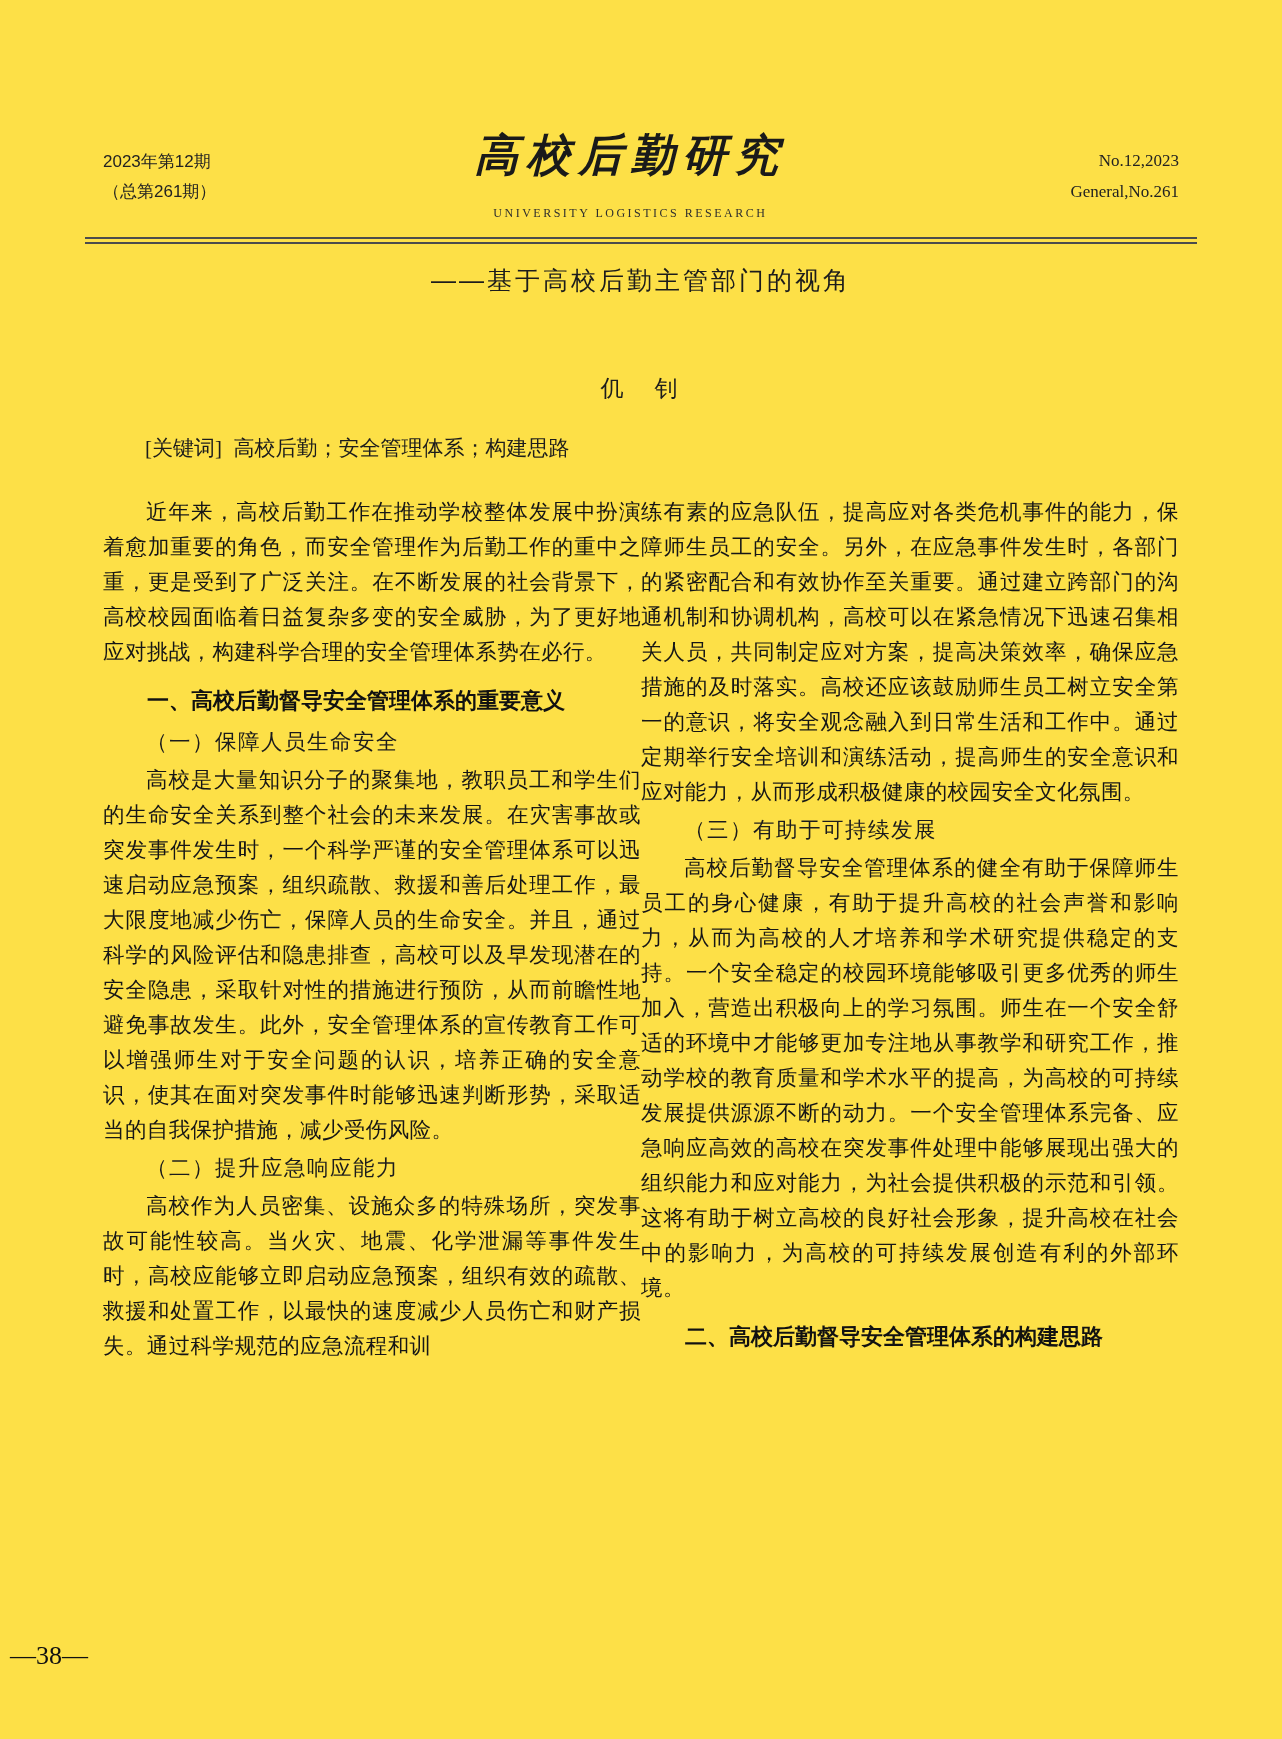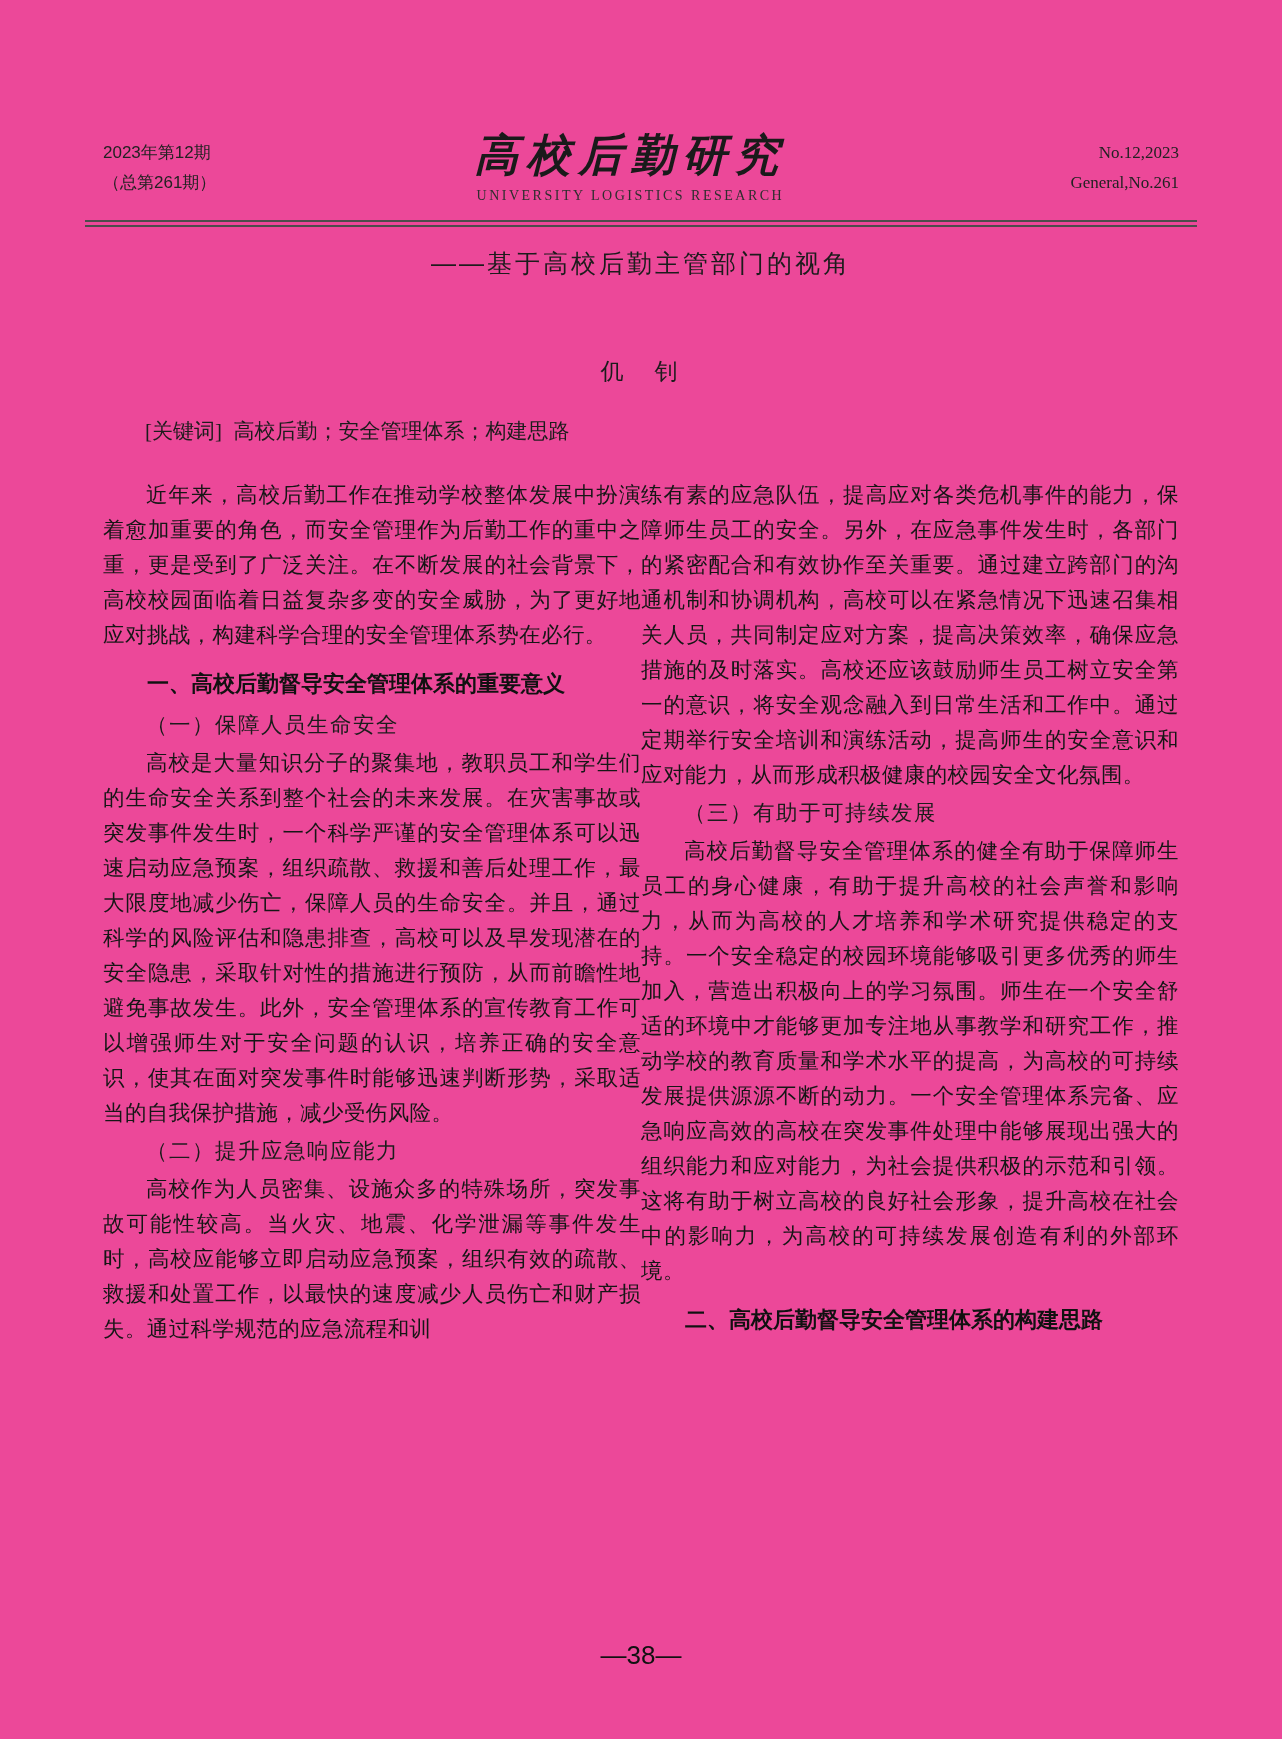--- a/index.html
+++ b/index.html
@@ -1,21 +1,21 @@
 <!DOCTYPE html>
 <html lang="zh"><head>
 <meta charset="utf-8">
 <style>
   html,body{margin:0;padding:0;background:#e8e8e8;}
 
   .page{
     position:relative;
     width:1282px;height:1739px;
     margin:0 auto;
-    background:#ec4899;
+    background:#fde047;
     color:#1c1c1c;
     box-sizing:border-box;
     overflow:hidden;
   }
   .content{padding:0 103px;}
 
   
   .journal-header{
     margin-top:132px;
     display:flex;
@@ -28,21 +28,21 @@
   }
   .masthead{text-align:center;flex:1;}
   .masthead-cn{
     font-family:"Liberation Serif","DejaVu Serif",serif;
     font-style:italic;font-weight:700;
     font-size:44px;letter-spacing:8px;color:#1a1a1a;
     line-height:1.1;
   }
   .masthead-en{
     font-family:"Liberation Serif","DejaVu Serif",serif;
-    font-size:14px;letter-spacing:2.5px;color:#2e2e2e;margin-top:8px;
+    font-size:12px;letter-spacing:2.5px;color:#2e2e2e;margin-top:26px;
   }
   .issue-en{
     font-family:"Liberation Serif","DejaVu Serif",serif;
     font-size:17px;line-height:1.8;color:#222;text-align:right;margin-left:26px;
   }
 
   .double-rule{
     margin:16px 85px 0 85px;
     height:3px;
     border-top:2.5px solid #4c4c4c;
@@ -106,23 +106,23 @@
     font-family:"Liberation Serif","DejaVu Serif",serif;
     font-size:21.5px;line-height:35px;
     letter-spacing:1.5px;
     text-indent:2em;color:#1c1c1c;
   }
 
   
   .page-footer{
     position:absolute;
     bottom:68px;left:0;right:0;
-    text-align:center;
-    font-family:Liberation Sans, sans-serif;
-    font-size:26px;color:#111;letter-spacing:0;
+    text-align:left;
+    font-family:Liberation Serif, serif;
+    font-size:26px;color:#111;letter-spacing:0;padding-left:10px;
   }
 </style>
 </head>
 <body>
 
 <div class="page">
   <div class="content">
 
     <div class="journal-header">
       <div class="issue-cn">

